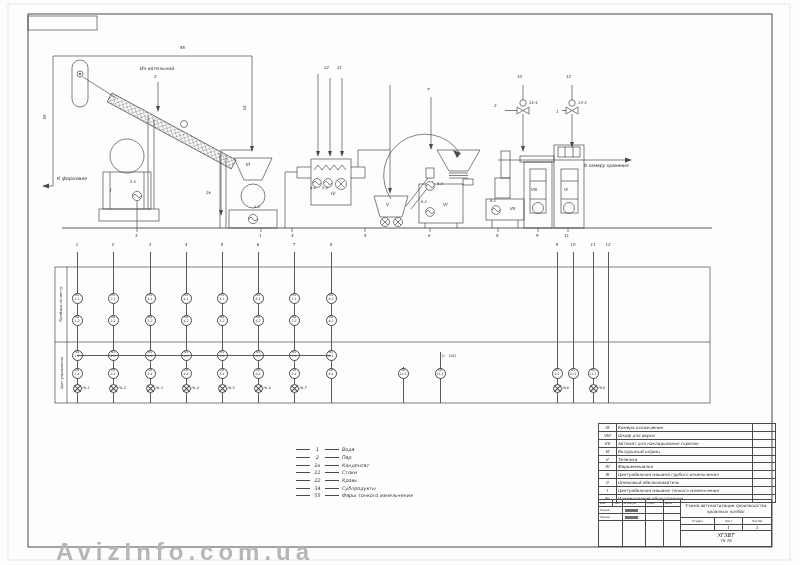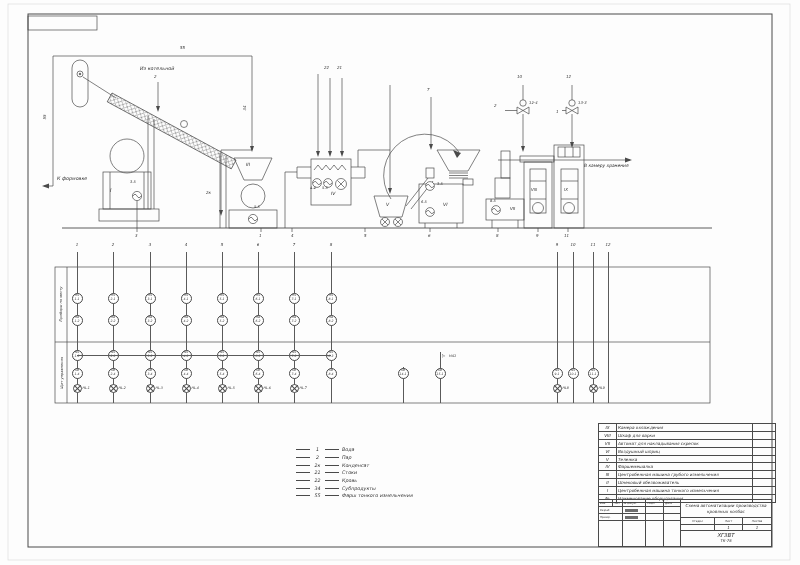--- a/index.html
+++ b/index.html
@@ -562,13 +562,14 @@
         <span class="s1">1</span>
         <span class="s2">1</span>
       </div>
       <div class="org-cell">
         <span class="org-main">ХГЗВТ</span>
         <span class="org-sub">ТК-78</span>
       </div>
     </div>
   </div>
 
+  <div id="watermark">AvizInfo.com.ua</div>
 </div>
 
 </body></html>

